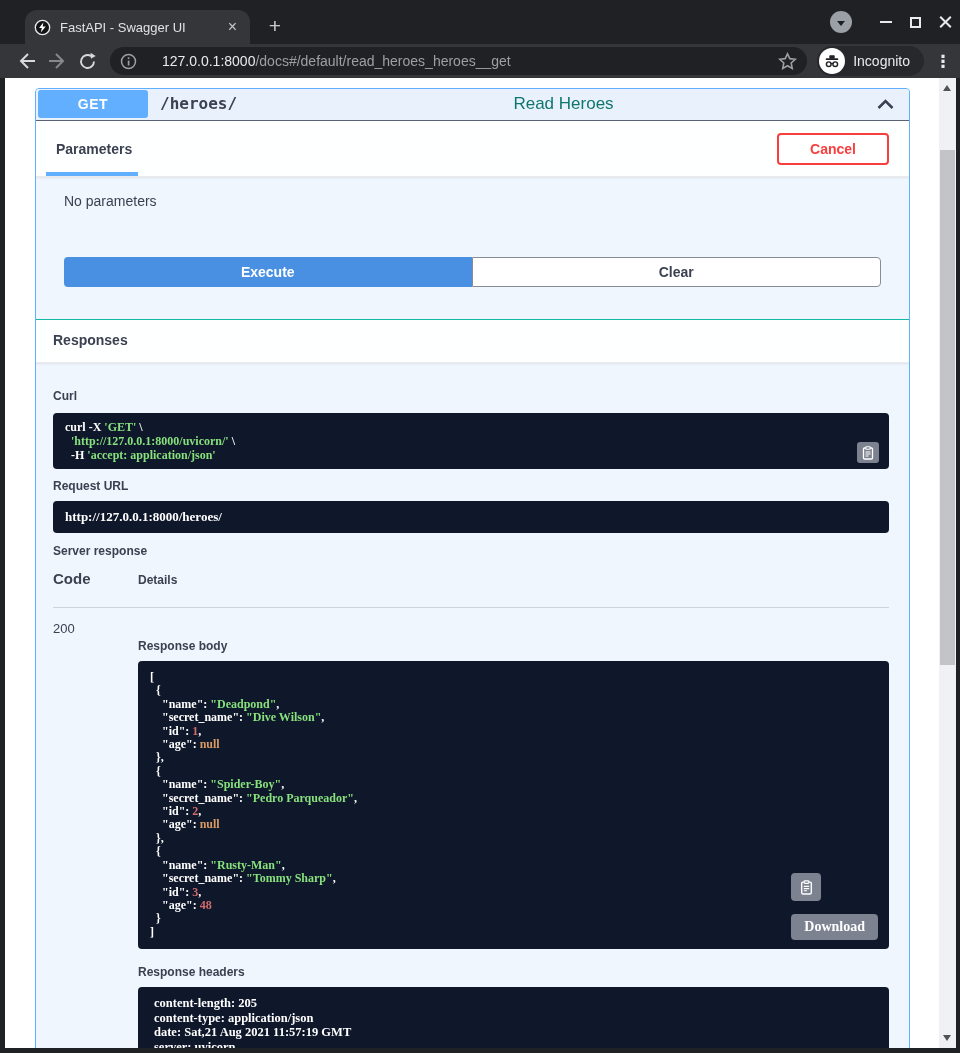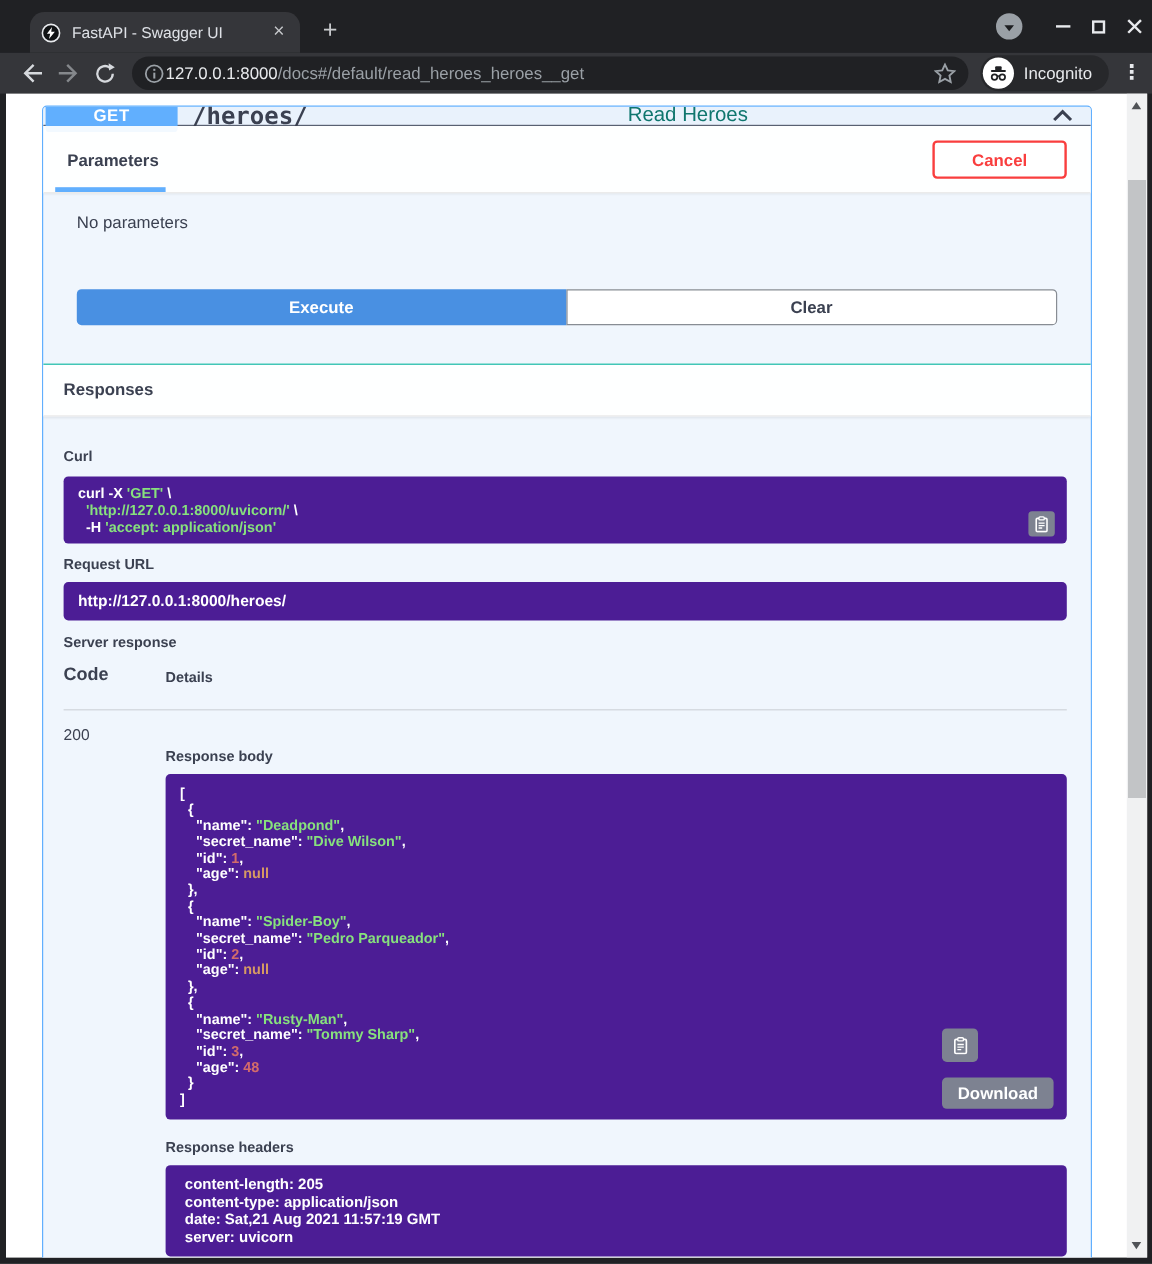--- a/index.html
+++ b/index.html
@@ -20,43 +20,43 @@
   .win-min { width:12px; height:2px; background:#e8eaed; }
   .win-max { width:11px; height:11px; border:2px solid #e8eaed; }
   .win-close { position:relative; width:13px; height:13px; }
   .win-close:before,.win-close:after { content:""; position:absolute; left:-1px; top:5px; width:15px; height:2px; background:#e8eaed; }
   .win-close:before{ transform:rotate(45deg);} .win-close:after{ transform:rotate(-45deg);}
 
   
   .toolbar { position:absolute; top:44px; left:0; width:100%; height:34px; background:#35363a; display:flex; align-items:center; }
   .nav-ic { flex:none; display:flex; align-items:center; justify-content:center; width:30px; height:28px; }
   .urlbar { flex:1; height:28px; margin:0 10px 0 8px; background:#202124; border-radius:14px; display:flex; align-items:center; padding:0 10px 0 10px; min-width:0; }
-  .url-text { font-size:14px; white-space:nowrap; overflow:hidden; flex:1; margin-left:1px; }
+  .url-text { font-size:14px; white-space:nowrap; overflow:hidden; flex:1; margin-left:25px; }
   .url-host { color:#e8eaed; }
   .url-path { color:#9aa0a6; }
   .incog { flex:none; height:30px; background:#27282b; border-radius:15px; display:flex; align-items:center; padding:2px 14px 2px 2px; margin-right:8px; }
   .incog-circle { width:26px; height:26px; border-radius:50%; background:#ffffff; display:flex; align-items:center; justify-content:center; margin-right:8px; }
   .incog-label { color:#e8eaed; font-size:14px; }
   .menu-dots { color:#e8eaed; font-size:17px; font-weight:bold; width:22px; text-align:center; margin-right:6px; letter-spacing:0; }
 
   
   .page { position:absolute; left:5px; top:78px; right:4px; bottom:5px; background:#ffffff; overflow:hidden; }
   .scrollbar { position:absolute; top:0; right:0; width:17px; height:100%; background:#f0f1f2; }
   .sb-thumb { position:absolute; left:1px; top:72px; width:15px; height:515px; background:#c2c4c6; }
   .sb-up { position:absolute; top:7px; left:4px; width:0; height:0; border-left:4.5px solid transparent; border-right:4.5px solid transparent; border-bottom:6px solid #505357; }
   .sb-down { position:absolute; bottom:7px; left:4px; width:0; height:0; border-left:4.5px solid transparent; border-right:4.5px solid transparent; border-top:6px solid #505357; }
 
   
   .opblock { position:absolute; left:30px; top:10px; width:875px; bottom:-12px;
              border:1px solid #61affe; border-radius:4px; background:#f0f6fd; overflow:hidden; }
-  .op-summary { height:16px; background:#e9f2fc; display:flex; align-items:center; padding:0 14px 2px 2px;
+  .op-summary { height:32px; background:#e9f2fc; display:flex; align-items:center; padding:0 14px 2px 2px;
                 border-bottom:1px solid #5a6273; }
   .method-badge { width:110px; height:28px; background:#61affe; border-radius:3px; color:#fff; font-weight:bold;
                   font-size:14px; display:flex; align-items:center; justify-content:center; letter-spacing:.5px; }
-  .op-path { font-family:"DejaVu Sans Mono","Liberation Mono",monospace; font-weight:bold; font-size:20px; color:#3b4151; margin-left:12px; }
+  .op-path { font-family:"DejaVu Sans Mono","Liberation Mono",monospace; font-weight:bold; font-size:16px; color:#3b4151; margin-left:12px; }
   .op-desc { font-size:17px; color:#0f766e; margin-left:14px; flex:1;text-align:center; }
   .chevron { display:flex; }
 
   .section-header { height:56px; background:rgba(255,255,255,.92); display:flex; align-items:center; padding:0 20px;
                     position:relative; border-bottom:1px solid #ebebeb; box-shadow:0 1px 2px rgba(0,0,0,.08); }
   .tab-title-h4 { font-size:14px; font-weight:bold; color:#3b4151; }
   .tab-underline { position:absolute; left:10px; bottom:0; width:92px; height:4px; background:#61affe; }
   .btn-cancel { margin-left:auto; border:2px solid #f93e3e; color:#f93e3e; background:#fff; font-weight:bold;
                 font-size:14px; padding:6px 31px; border-radius:4px; cursor:pointer; font-family:inherit; }
 
@@ -68,21 +68,21 @@
                border-radius:0 4px 4px 0; cursor:pointer; font-family:inherit; }
   .exec-pad { height:32px; }
 
   .responses-header { height:44px; background:rgba(255,255,255,.92); display:flex; align-items:flex-start; padding:12px 17px;
                       border-top:1px solid #14b8a6; border-bottom:1px solid #ebebeb; box-shadow:0 1px 2px rgba(0,0,0,.08); }
   .responses-title { font-size:14px; font-weight:bold; color:#3b4151; }
 
   .responses-body { padding:26px 20px 60px 17px; }
   .blk-label { font-size:12px; font-weight:bold; color:#3b4151; }
 
-  .codeblock { background:#4c1d95; border-radius:4px; font-family:Liberation Sans, sans-serif;
+  .codeblock { background:#0f172a; border-radius:4px; font-family:Liberation Serif, serif;
                color:#fff; position:relative; }
   .codeblock div { white-space:pre; }
   .curl-block { margin-top:10px; padding:7px 12px; font-size:12px; line-height:14px; font-weight:600; }
   .req-url-block { margin-top:8px; padding:8px 12px; font-size:13px; line-height:16px; font-weight:bold; }
   .lbl-requrl { margin-top:10px; }
   .lbl-server { margin-top:11px; }
 
   .resp-table-head { display:flex; margin-top:12px; padding-bottom:20px; border-bottom:1px solid #d0d4da; }
   .col-code { width:85px; flex:none; }
   .code-head { font-size:15px; font-weight:bold; color:#3b4151; }

